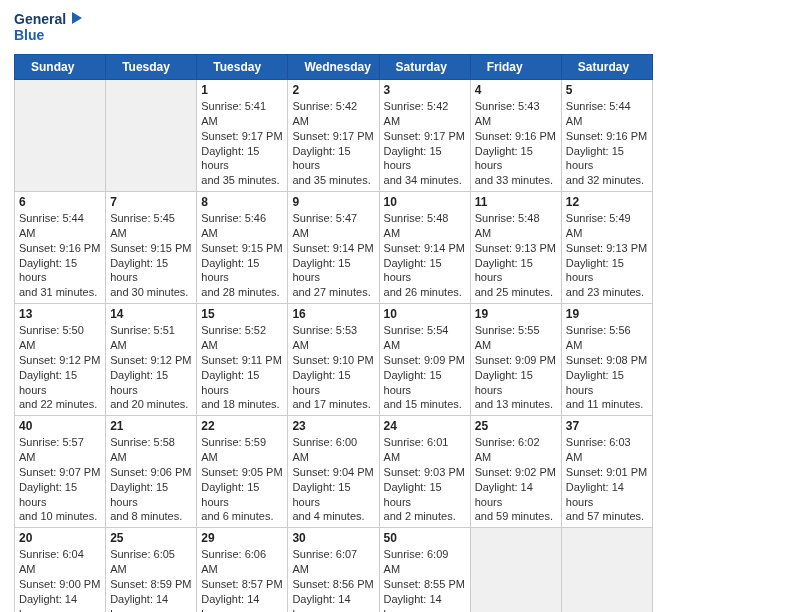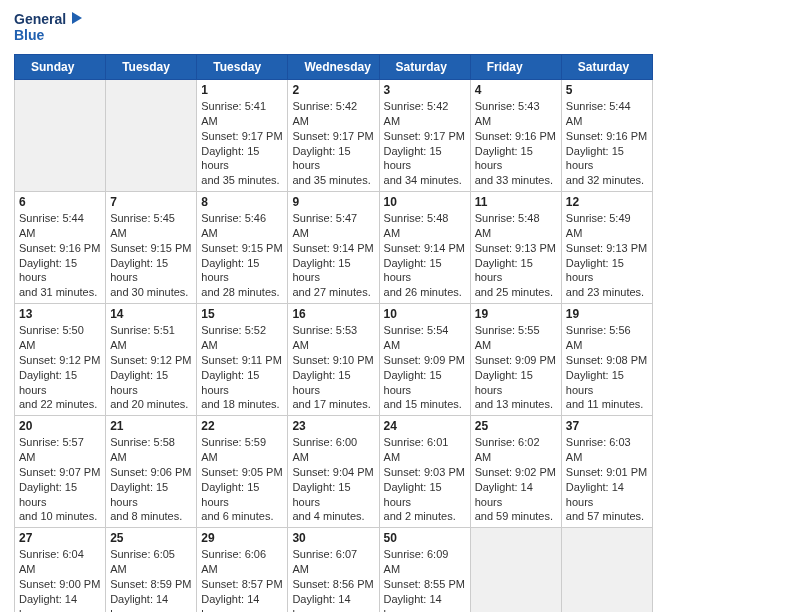--- a/index.html
+++ b/index.html
@@ -201,21 +201,21 @@
             <span class="day-num">19</span>
             <div class="day-detail">Sunrise: 5:55 AM<br>Sunset: 9:09 PM<br>Daylight: 15 hours<br>and 13 minutes.</div>
           </td>
           <td>
             <span class="day-num">19</span>
             <div class="day-detail">Sunrise: 5:56 AM<br>Sunset: 9:08 PM<br>Daylight: 15 hours<br>and 11 minutes.</div>
           </td>
         </tr>
         <tr class="week-row">
           <td>
-            <span class="day-num">20</span>
+            <span class="day-num">40</span>
             <div class="day-detail">Sunrise: 5:57 AM<br>Sunset: 9:07 PM<br>Daylight: 15 hours<br>and 10 minutes.</div>
           </td>
           <td>
             <span class="day-num">21</span>
             <div class="day-detail">Sunrise: 5:58 AM<br>Sunset: 9:06 PM<br>Daylight: 15 hours<br>and 8 minutes.</div>
           </td>
           <td>
             <span class="day-num">22</span>
             <div class="day-detail">Sunrise: 5:59 AM<br>Sunset: 9:05 PM<br>Daylight: 15 hours<br>and 6 minutes.</div>
           </td>
@@ -231,21 +231,21 @@
             <span class="day-num">25</span>
             <div class="day-detail">Sunrise: 6:02 AM<br>Sunset: 9:02 PM<br>Daylight: 14 hours<br>and 59 minutes.</div>
           </td>
           <td>
             <span class="day-num">37</span>
             <div class="day-detail">Sunrise: 6:03 AM<br>Sunset: 9:01 PM<br>Daylight: 14 hours<br>and 57 minutes.</div>
           </td>
         </tr>
         <tr class="week-row">
           <td>
-            <span class="day-num">27</span>
+            <span class="day-num">20</span>
             <div class="day-detail">Sunrise: 6:04 AM<br>Sunset: 9:00 PM<br>Daylight: 14 hours<br>and 55 minutes.</div>
           </td>
           <td>
             <span class="day-num">25</span>
             <div class="day-detail">Sunrise: 6:05 AM<br>Sunset: 8:59 PM<br>Daylight: 14 hours<br>and 53 minutes.</div>
           </td>
           <td>
             <span class="day-num">29</span>
             <div class="day-detail">Sunrise: 6:06 AM<br>Sunset: 8:57 PM<br>Daylight: 14 hours<br>and 51 minutes.</div>
           </td>

